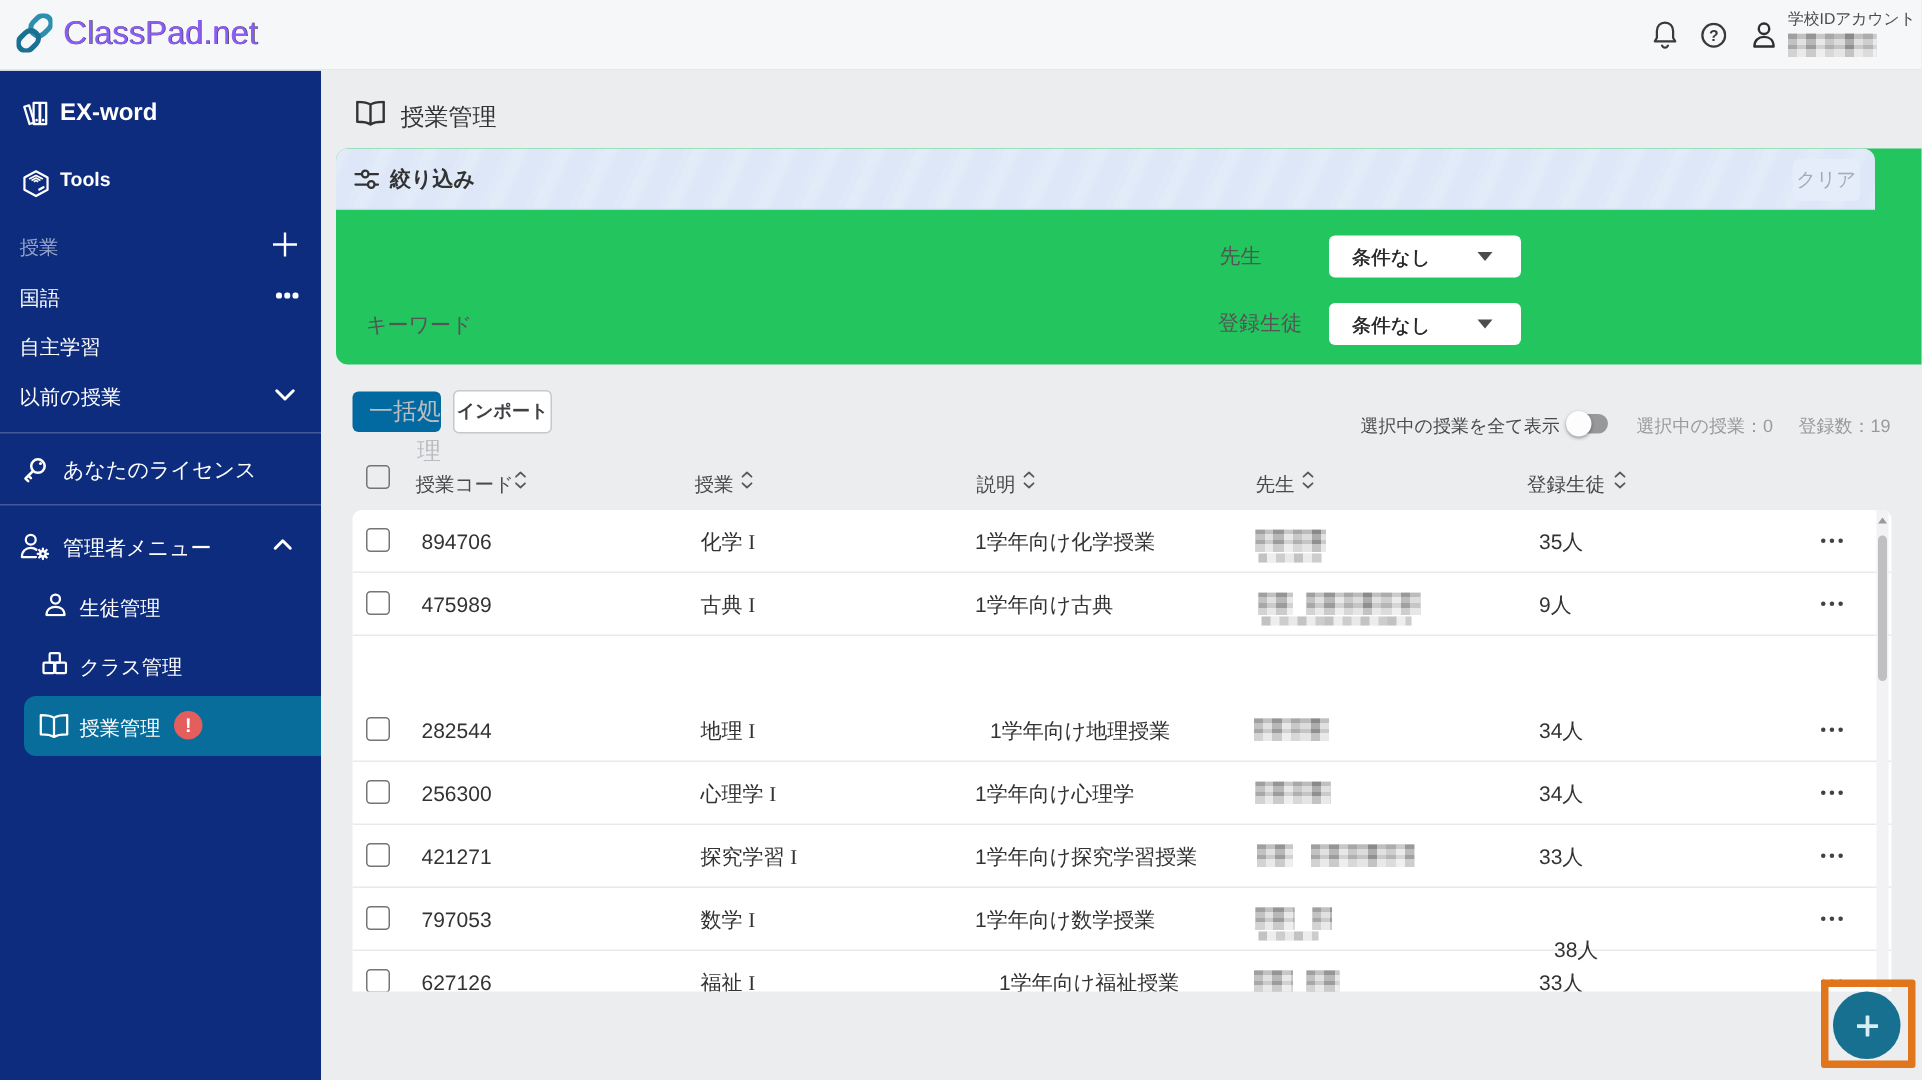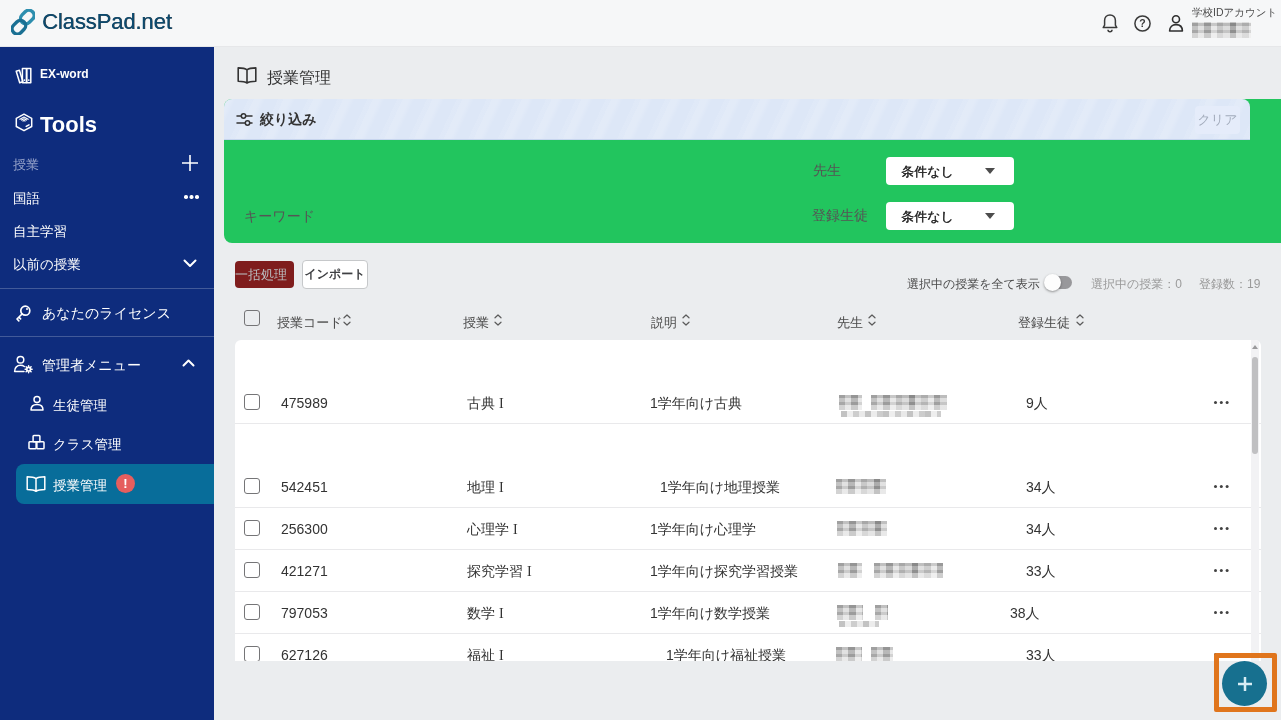--- a/index.html
+++ b/index.html
@@ -3,21 +3,21 @@
 <meta charset="utf-8">
 <style>
   * { margin:0; padding:0; box-sizing:border-box; }
   html,body { width:1281px; height:720px; overflow:hidden; font-family:"Liberation Sans", sans-serif; }
   body { position:relative; background:#ebedef; }
   .abs { position:absolute; }
 
   
   .header { position:absolute; left:0; top:0; width:1281px; height:47px; background:#f6f7f8; border-bottom:1px solid #e6e7e9; z-index:5; }
   .logo-icon { position:absolute; left:11px; top:9px; }
-  .logo-text { position:absolute; left:42px; top:9px; font-size:22px; font-weight:400; color:#0c4a6e; letter-spacing:-0.1px; text-shadow:0.5px 0 0 #48494d;text-align:right; }
+  .logo-text { position:absolute; left:42px; top:9px; font-size:22px; font-weight:400; color:#8b5cf6; letter-spacing:-0.1px; text-shadow:0.5px 0 0 #48494d;text-align:right; }
   .hicon { position:absolute; top:13px; }
   .acct-label { position:absolute; left:1192px; top:6px; font-size:10.5px; color:#4a4a4a; white-space:nowrap; }
   .acct-blur { position:absolute; left:1192px; top:22px; width:59px; height:16px; }
 
   
   .mosaic {
     background-color:#cccccc;
     background-image:
       repeating-linear-gradient(0deg, rgba(255,255,255,0.42) 0 5px, rgba(70,70,70,0.10) 5px 8px, rgba(255,255,255,0.20) 8px 12px, rgba(60,60,60,0.16) 12px 15px),
       linear-gradient(90deg, #b3b3b3 0 6px, #dadada 6px 12px, #a6a6a6 12px 19px, #e2e2e2 19px 25px, #bcbcbc 25px 31px, #d3d3d3 31px 38px, #989898 38px 44px, #d9d9d9 44px 50px, #c2c2c2 50px 57px, #e6e6e6 57px 63px, #ababab 63px 69px, #d5d5d5 69px 76px);
@@ -48,21 +48,21 @@
     border-bottom:1px solid #c7d5ee; }
   .fband-label { position:absolute; left:36px; top:12px; font-size:14px; font-weight:700; color:#333; }
   .clear-btn { position:absolute; left:971px; top:7px; width:45px; height:28px; background:#e5ecfa; border-radius:4px; color:#a2abbb; font-size:13px; text-align:center; line-height:28px; }
   .flabel { position:absolute; font-size:14px; color:#555; }
   .fselect { position:absolute; width:128px; height:28px; background:#fff; border-radius:4px; font-size:13px; color:#2a2a2a; }
   .fselect .txt { position:absolute; left:15px; top:6px; text-shadow:0.4px 0 0 #2a2a2a; }
   .fselect .car { position:absolute; right:19px; top:11px; width:0; height:0; border-left:5.5px solid transparent; border-right:5.5px solid transparent; border-top:6.5px solid #4c4c4c; }
   .search { position:absolute; left:93px; top:105px; width:465px; height:29px; background:#fff; border-radius:15px; }
   .search .ph { position:absolute; left:17px; top:6px; font-size:14px; color:#b2b6bd; }
 
-  .btn1 { position:absolute; left:21px; top:214px; width:59px; height:27px; background:#7f1d1d; border-radius:4px; color:#babdc0; font-size:13px; text-align:left; line-height:27px; }
+  .btn1 { position:absolute; left:21px; top:214px; width:59px; height:27px; background:#0369a1; border-radius:4px; color:#babdc0; font-size:16px; text-align:right; line-height:27px; }
   .btn2 { position:absolute; left:88px; top:213px; width:66px; height:29px; background:#fff; border:1px solid #c6c8ca; border-radius:4px; color:#3f4043; font-weight:700; font-size:12px; text-align:center; line-height:27px; }
   .act-label { position:absolute; top:229px; font-size:14px; }
   .toggle { position:absolute; left:830px; top:227px; width:28px; height:17px; }
   .toggle .track { position:absolute; right:0; top:2px; width:22px; height:13px; border-radius:7px; background:#98989b; }
   .toggle .knob { position:absolute; left:0; top:0; width:17px; height:17px; border-radius:50%; background:#fdfdfd; box-shadow:0 1px 2.5px rgba(0,0,0,0.4); }
 
   
   .thead-label { position:absolute; top:267px; font-size:13px; color:#4a4a4a; }
   .sorticon { position:absolute; top:267px; }
   .checkbox { position:absolute; width:16px; height:16px; border:1.6px solid #757577; border-radius:3px; background:transparent; }
@@ -111,30 +111,30 @@
 <div class="sidebar">
 
   <svg class="abs" style="left:15px; top:20px;" width="17" height="17" viewBox="0 0 17 17">
     <g fill="none" stroke="#fff" stroke-width="1.5" stroke-linejoin="round">
       <path d="M1.2 4.2 L4.4 3.2 L7.9 14.7 L4.7 15.7 Z"></path>
       <rect x="7.4" y="1.6" width="4" height="14.1"></rect>
       <rect x="11.8" y="1.6" width="4" height="14.1"></rect>
       <path d="M9.4 13 l0 .1 M13.8 13 l0 .1" stroke-linecap="round" stroke-width="1.7"></path>
     </g>
   </svg>
-  <div class="side-item" style="left:40px; top:20px; font-size:12px; font-weight:700;">EX-word</div>
+  <div class="side-item" style="left:40px; top:20px; font-size:16px; font-weight:700;">EX-word</div>
 
   <svg class="abs" style="left:15px; top:66px;" width="18" height="19" viewBox="0 0 18 19">
     <g fill="none" stroke="#fff" stroke-linejoin="round">
       <path stroke-width="1.5" d="M9 1.2 L16.7 5.3 L16.7 13.5 L9 17.7 L1.3 13.5 L1.3 5.3 Z"></path>
       <path stroke-width="1.1" d="M4.4 6.4 L9 4 L13.6 6.4 M6 7.3 L9 5.7 L12 7.3 M7.5 8.2 L9 7.4 L10.5 8.2"></path>
       <path stroke-width="1.5" stroke-linecap="round" d="M11.2 13.4 L14 11.8"></path>
     </g>
   </svg>
-  <div class="side-item" style="left:40px; top:65px; font-size:22px; font-weight:700;">Tools</div>
+  <div class="side-item" style="left:40px; top:65px; font-size:13px; font-weight:700;">Tools</div>
 
   <div class="side-item" style="left:13px; top:109px; font-size:13px; color:#95a2c9;">授業</div>
   <svg class="abs" style="left:181px; top:107px;" width="18" height="18" viewBox="0 0 18 18">
       <path d="M9 1 V17 M1 9 H17" stroke="#fff" stroke-width="1.6"></path>
     </svg>
   <div class="side-item" style="left:13px; top:143px; font-size:13.5px;">国語</div>
   <div class="abs" style="left:184px; top:148px; width:3.5px; height:3.5px; border-radius:50%; background:#fff; box-shadow:5.5px 0 0 #fff, 11px 0 0 #fff;"></div>
   <div class="side-item" style="left:13px; top:176px; font-size:13.5px;">自主学習</div>
   <div class="side-item" style="left:13px; top:209px; font-size:13.5px;">以前の授業</div>
   <svg class="abs" style="left:183px; top:212px;" width="14" height="9" viewBox="0 0 14 9">
@@ -268,34 +268,44 @@
       </g>
     </svg>
   <svg class="sorticon" style="left:862px;" width="8" height="12" viewBox="0 0 8 12">
       <g fill="none" stroke="#5a5a5a" stroke-width="1.2" stroke-linecap="round" stroke-linejoin="round">
         <path d="M1 3.8 L4 1 L7 3.8"></path>
         <path d="M1 8.2 L4 11 L7 8.2"></path>
       </g>
     </svg>
 
   <div class="table">
+    <div class="row" style="top:0;">
+      <div class="checkbox" style="left:9px; top:12px;"></div>
+      <div class="cell" style="left:46px;">894706</div>
+      <div class="cell" style="left:232px;">化学 <span class="rn">I</span></div>
+      <div class="cell" style="left:415px;">1学年向け化学授業</div>
+      <div class="rmosaic mosaic" style="left:602px; width:47px;"></div>
+      <div class="rmosaic2 mosaic-light" style="left:604px; top:29px; width:42px;"></div>
+      <div class="cell" style="left:791px;">35人</div>
+      <div class="dots"></div>
+    </div>
     <div class="row" style="top:42px;">
       <div class="checkbox" style="left:9px; top:12px;"></div>
       <div class="cell" style="left:46px;">475989</div>
       <div class="cell" style="left:232px;">古典 <span class="rn">I</span></div>
       <div class="cell" style="left:415px;">1学年向け古典</div>
       <div class="rmosaic mosaic" style="left:604px; width:23px;"></div>
       <div class="rmosaic mosaic" style="left:636px; width:76px;"></div>
       <div class="rmosaic2 mosaic-light" style="left:606px; top:29px; width:100px;"></div>
       <div class="cell" style="left:791px;">9人</div>
       <div class="dots"></div>
     </div>
     <div class="row" style="top:126px;">
       <div class="checkbox" style="left:9px; top:12px;"></div>
-      <div class="cell" style="left:46px;">542451</div>
+      <div class="cell" style="left:46px;">282544</div>
       <div class="cell" style="left:232px;">地理 <span class="rn">I</span></div>
       <div class="cell" style="left:425px;">1学年向け地理授業</div>
       <div class="rmosaic mosaic" style="left:601px; width:50px;"></div>
       <div class="cell" style="left:791px;">34人</div>
       <div class="dots"></div>
     </div>
     <div class="row" style="top:168px;">
       <div class="checkbox" style="left:9px; top:12px;"></div>
       <div class="cell" style="left:46px;">256300</div>
       <div class="cell" style="left:232px;">心理学 <span class="rn">I</span></div>
@@ -315,21 +325,21 @@
       <div class="dots"></div>
     </div>
     <div class="row" style="top:252px;">
       <div class="checkbox" style="left:9px; top:12px;"></div>
       <div class="cell" style="left:46px;">797053</div>
       <div class="cell" style="left:232px;">数学 <span class="rn">I</span></div>
       <div class="cell" style="left:415px;">1学年向け数学授業</div>
       <div class="rmosaic mosaic" style="left:602px; width:26px;"></div>
       <div class="rmosaic mosaic" style="left:640px; width:13px;"></div>
       <div class="rmosaic2 mosaic-light" style="left:604px; top:29px; width:40px;"></div>
-      <div class="cell" style="left:775px;">38人</div>
+      <div class="cell" style="left:801px;margin-top:20px;">38人</div>
       <div class="dots"></div>
     </div>
     <div class="row" style="top:294px;">
       <div class="checkbox" style="left:9px; top:12px;"></div>
       <div class="cell" style="left:46px;">627126</div>
       <div class="cell" style="left:232px;">福祉 <span class="rn">I</span></div>
       <div class="cell" style="left:431px;">1学年向け福祉授業</div>
       <div class="rmosaic mosaic" style="left:601px; width:26px;"></div>
       <div class="rmosaic mosaic" style="left:636px; width:22px;"></div>
       <div class="cell" style="left:791px;">33人</div>

